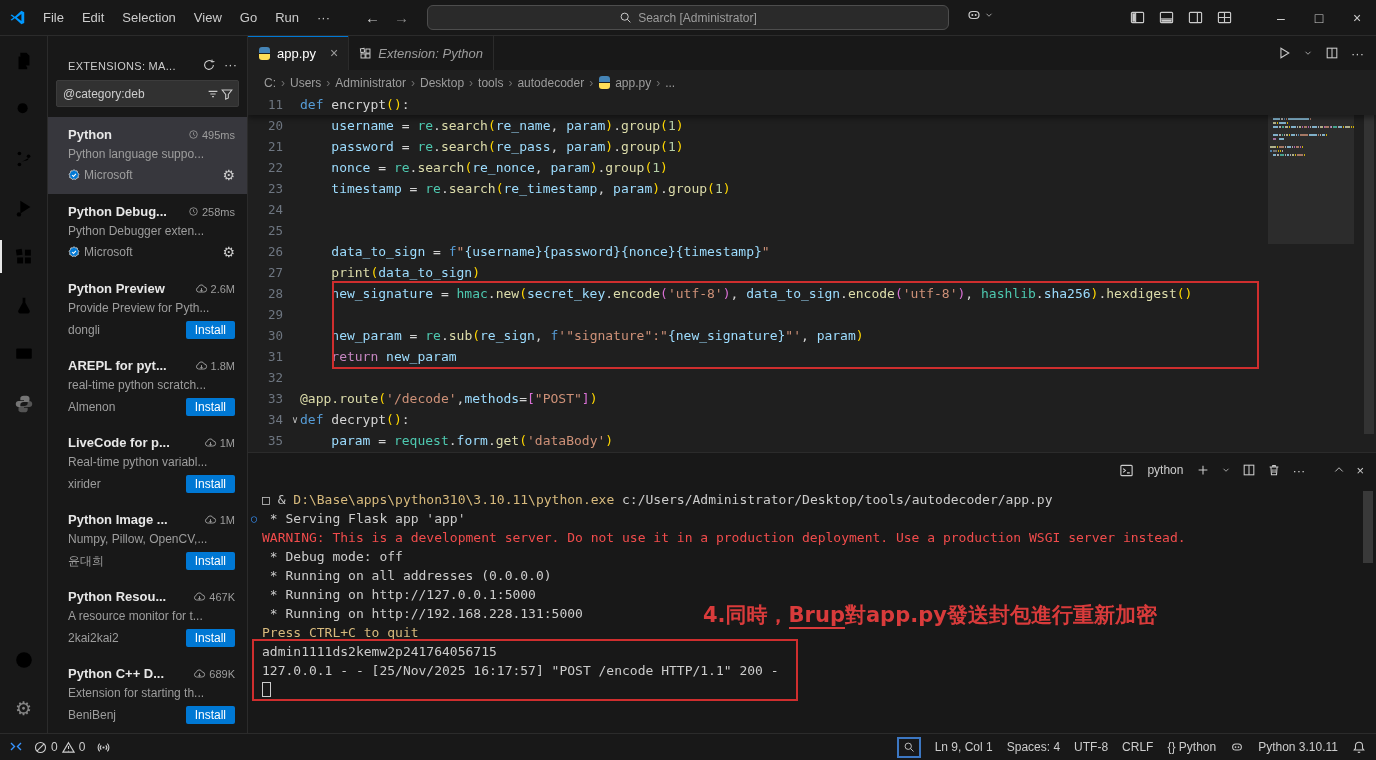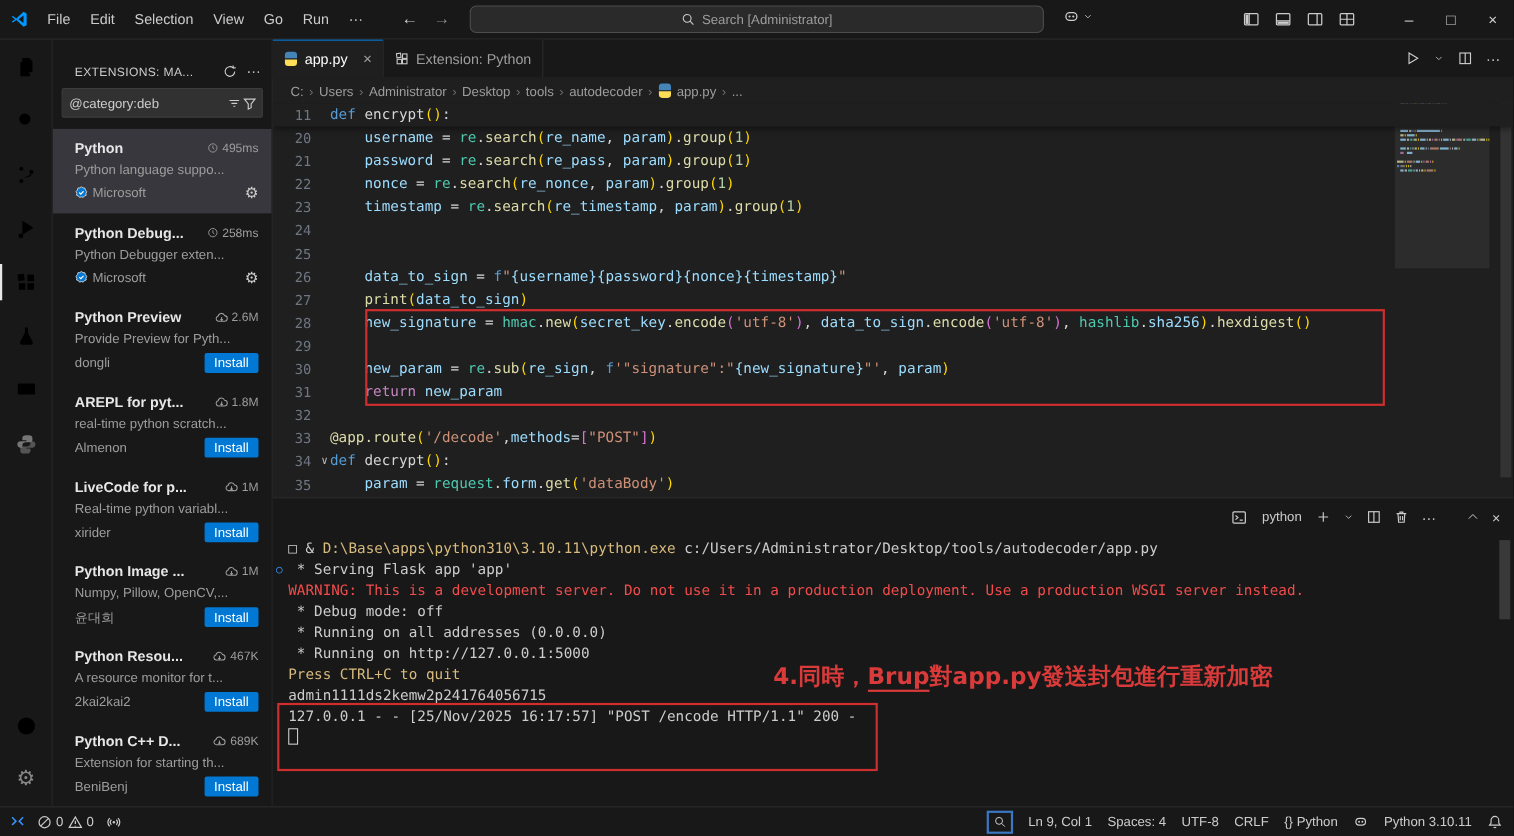--- a/index.html
+++ b/index.html
@@ -53,21 +53,21 @@
   .install-btn{background:#0078d4;color:#fff;font-size:12px;padding:2px 9px;border-radius:2px;border:none;cursor:pointer;font-family:"Liberation Sans",sans-serif}
   .ext-gear{font-size:14px;color:#cccccc;cursor:pointer}
 
   
   .editor-region{flex:1;display:flex;flex-direction:column;min-width:0;background:#1f1f1f}
   .tabbar{height:35px;background:#181818;display:flex;align-items:stretch;flex:none;border-bottom:1px solid #1f1f1f}
   .tab{display:flex;align-items:center;gap:6px;padding:0 10px;font-size:13px;color:#9d9d9d;background:#181818;border-right:1px solid #2b2b2b;cursor:pointer;position:relative}
   .tab.active{background:#1f1f1f;color:#ffffff}
   .tab.active::before{content:"";position:absolute;left:0;right:0;top:0;height:1px;background:#0078d4}
   .tab .close{margin-left:8px;font-size:14px;color:#9d9d9d}
-  .tab.italic .lbl{}
+  .tab.italic .lbl{font-style:italic}
   .pyfile{width:13px;height:13px;position:relative;flex:none}
   .pyfile::before{content:"";position:absolute;left:1px;top:0;width:11px;height:6px;background:#4584b6;border-radius:3px 3px 0 0}
   .pyfile::after{content:"";position:absolute;left:1px;bottom:0;width:11px;height:6px;background:#ffde57;border-radius:0 0 3px 3px}
   .tab-actions{margin-left:auto;display:flex;align-items:center;gap:12px;padding-right:12px;color:#ccc}
   .breadcrumbs{height:23px;display:flex;align-items:center;padding-left:16px;font-size:12px;color:#9d9d9d;gap:5px;flex:none;white-space:nowrap}
   .bc-sep{color:#6e6e6e}
   .bc-item{cursor:pointer;display:inline-flex;align-items:center;gap:4px}
 
   .code-area{flex:1;position:relative;overflow:hidden;font-family:"DejaVu Sans Mono",monospace;font-size:13px}
   .code-line{display:flex;height:21px;line-height:21px;white-space:pre}
@@ -795,20 +795,21 @@
           </div>
         </div>
         <div class="panel-content">
           <div id="term-lines">
               <div class="term-line"><span style="color: rgb(204, 204, 204);">□ &amp; </span><span style="color: rgb(215, 186, 125);">D:\Base\apps\python310\3.10.11\python.exe</span><span style="color: rgb(204, 204, 204);"> c:/Users/Administrator/Desktop/tools/autodecoder/app.py</span></div>
               <div class="term-line"><span class="term-deco">○</span><span style="color: rgb(204, 204, 204);"> * Serving Flask app 'app'</span></div>
               <div class="term-line"><span style="color: rgb(241, 76, 76);">WARNING: This is a development server. Do not use it in a production deployment. Use a production WSGI server instead.</span></div>
               <div class="term-line"><span style="color: rgb(204, 204, 204);"> * Debug mode: off</span></div>
               <div class="term-line"><span style="color: rgb(204, 204, 204);"> * Running on all addresses (0.0.0.0)</span></div>
               <div class="term-line"><span style="color: rgb(204, 204, 204);"> * Running on http://127.0.0.1:5000</span></div>
+              <div class="term-line"><span style="color: rgb(204, 204, 204);"> * Running on http://192.168.228.131:5000</span></div>
               <div class="term-line"><span style="color: rgb(215, 186, 125);">Press CTRL+C to quit</span></div>
               <div class="term-line"><span style="color: rgb(204, 204, 204);">admin1111ds2kemw2p241764056715</span></div>
               <div class="term-line"><span style="color: rgb(204, 204, 204);">127.0.0.1 - - [25/Nov/2025 16:17:57] "POST /encode HTTP/1.1" 200 -</span></div>
               <div class="term-line"><span class="term-cursor"></span></div>
             </div>
           <div class="term-redbox" style="border-color: rgb(207, 46, 46);"></div>
           <div class="annotation" style="color: rgb(217, 59, 59);">
             <span>4.同時，</span><span class="ul">Brup</span><span>對app.py發送封包進行重新加密</span>
           </div>
           <div class="panel-scrollbar"></div>

